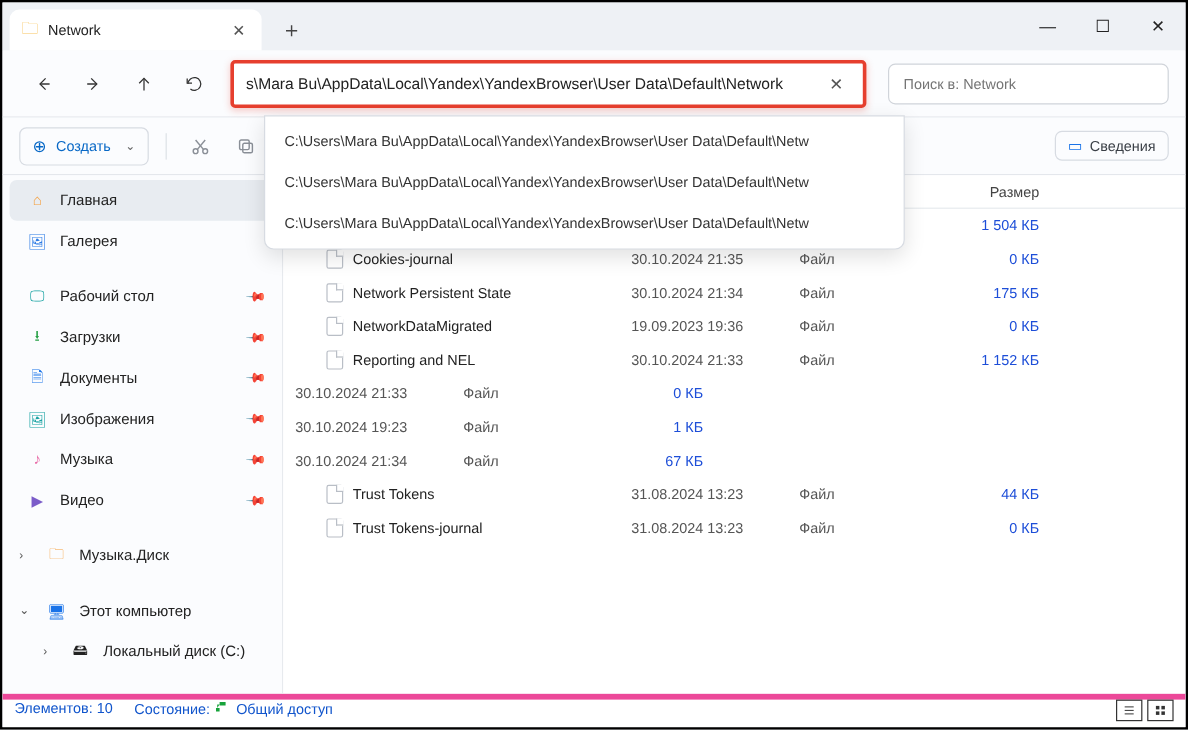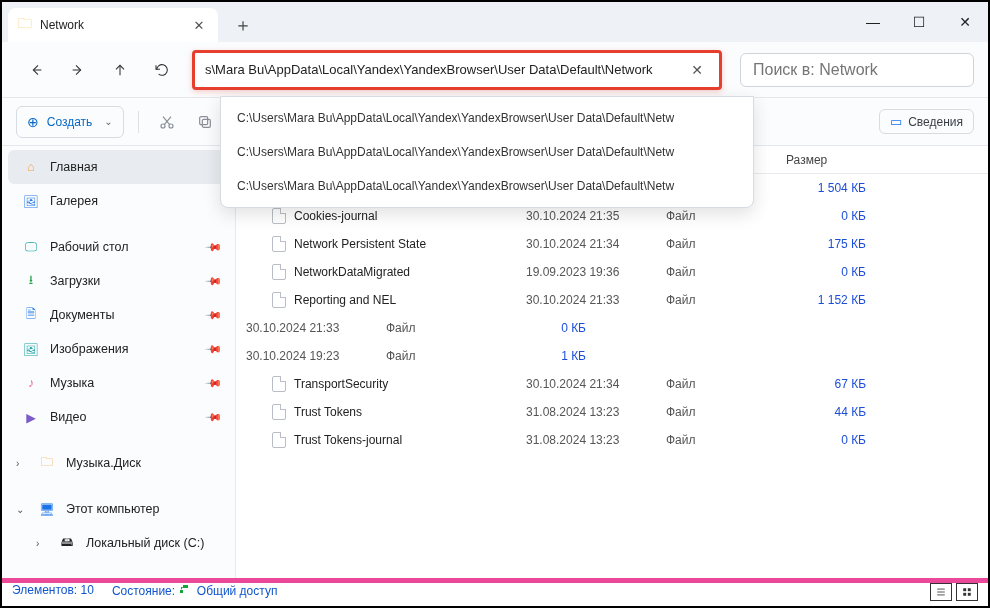--- a/index.html
+++ b/index.html
@@ -55,21 +55,21 @@
   }
   .addr-clear {
     position: absolute; right: 12px; width: 20px; height: 20px; display: flex;
     align-items: center; justify-content: center; font-size: 14px; color: #555;
   }
   .searchbox {
     flex: 1; height: 34px; border: 1px solid #d0d4da; border-radius: 6px;
     background: #fff; display: flex; align-items: center; margin-left: 12px;
   }
   .searchbox input {
-    border: 0; outline: 0; background: transparent; padding: 0 12px; font-size: 16px;
+    border: 0; outline: 0; background: transparent; padding: 0 12px; font-size: 12px;
     color: #a21caf; width: 100%;
   }
   
   .dropdown {
     position: absolute; left: 218px; top: 94px; width: 534px; background: #fff;
     border: 1px solid #d7dbe2; border-radius: 0 0 8px 8px; box-shadow: 0 6px 18px rgba(0,0,0,.12);
     padding: 4px 0; z-index: 50;
   }
   .dropdown .sug {
     padding: 10px 16px; font-size: 12px; color: #333; white-space: nowrap; overflow: hidden;
@@ -121,21 +121,21 @@
     flex: 1; background: #fff; display: flex; flex-direction: column; overflow: hidden;
   }
   .columns {
     display: flex; height: 28px; border-bottom: 1px solid #e7eaee; font-size: 12px;
     color: #444; align-items: center;
   }
   .col { padding-left: 10px; }
   .col.name { flex: 0 0 280px; padding-left: 36px; }
   .col.date { flex: 0 0 140px; }
   .col.type { flex: 0 0 120px; }
-  .col.size { flex: 0 0 120px; text-align: left; padding-right: 30px; }
+  .col.size { flex: 0 0 120px; text-align: right; padding-right: 30px; }
   .rows { flex: 1; overflow: auto; }
   .row {
     display: flex; height: 28px; align-items: center; font-size: 12px; color: #222;
   }
   .row .c { padding-left: 10px; }
   .row .c.name { flex: 0 0 280px; padding-left: 36px; display: flex; align-items: center; gap: 8px; }
   .row .file-ic {
     width: 14px; height: 16px; border: 1px solid #b9bec6; border-radius: 2px; background: #fff;
     position: relative; flex-shrink: 0;
   }
@@ -364,24 +364,20 @@
           <div class="c date">30.10.2024 21:33</div>
           <div class="c type">Файл</div>
           <div class="c size">0 КБ</div>
         </div>
         <div class="row">
           <div class="c date">30.10.2024 19:23</div>
           <div class="c type">Файл</div>
           <div class="c size">1 КБ</div>
         </div>
         <div class="row">
-          <div class="c name">
-              <span class="file-ic"></span>
-              <span>TransportSecurity</span>
-            </div>
           <div class="c date">30.10.2024 21:34</div>
           <div class="c type">Файл</div>
           <div class="c size">67 КБ</div>
         </div>
         <div class="row">
           <div class="c name">
               <span class="file-ic"></span>
               <span>Trust Tokens</span>
             </div>
           <div class="c date">31.08.2024 13:23</div>

